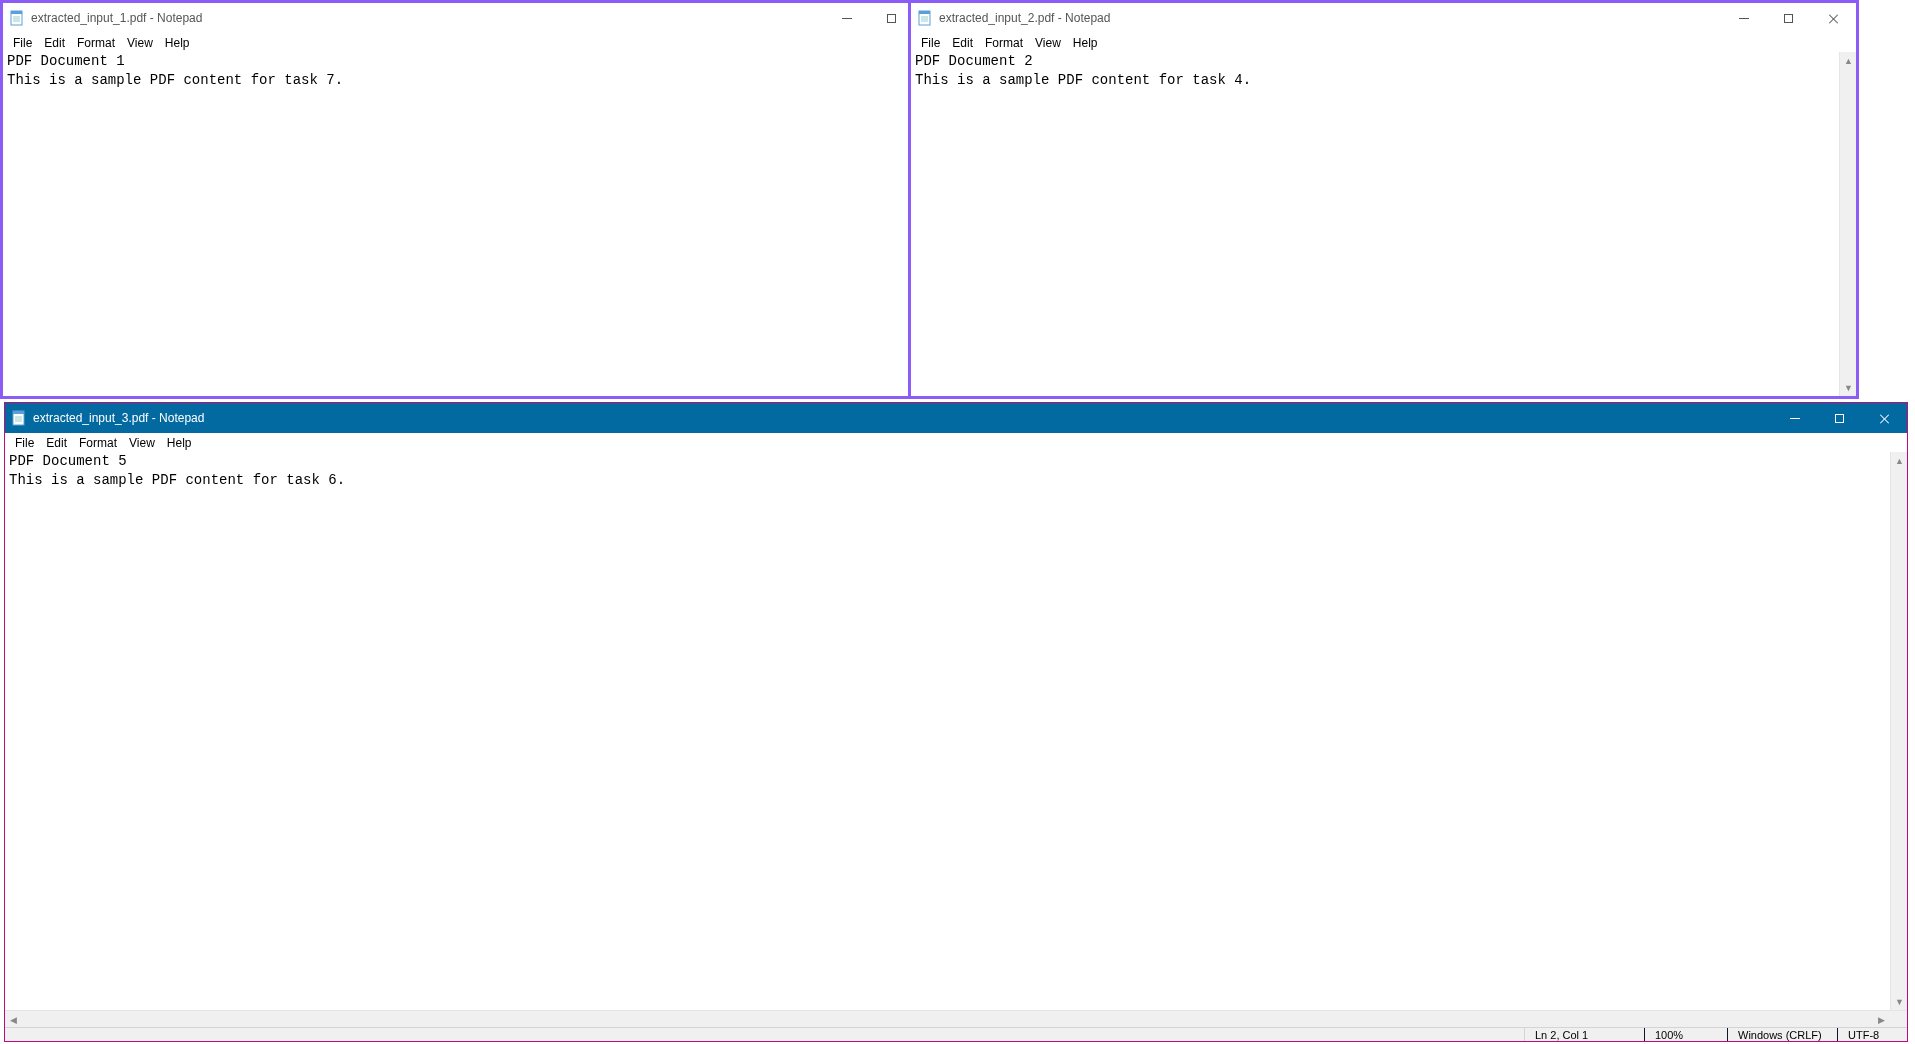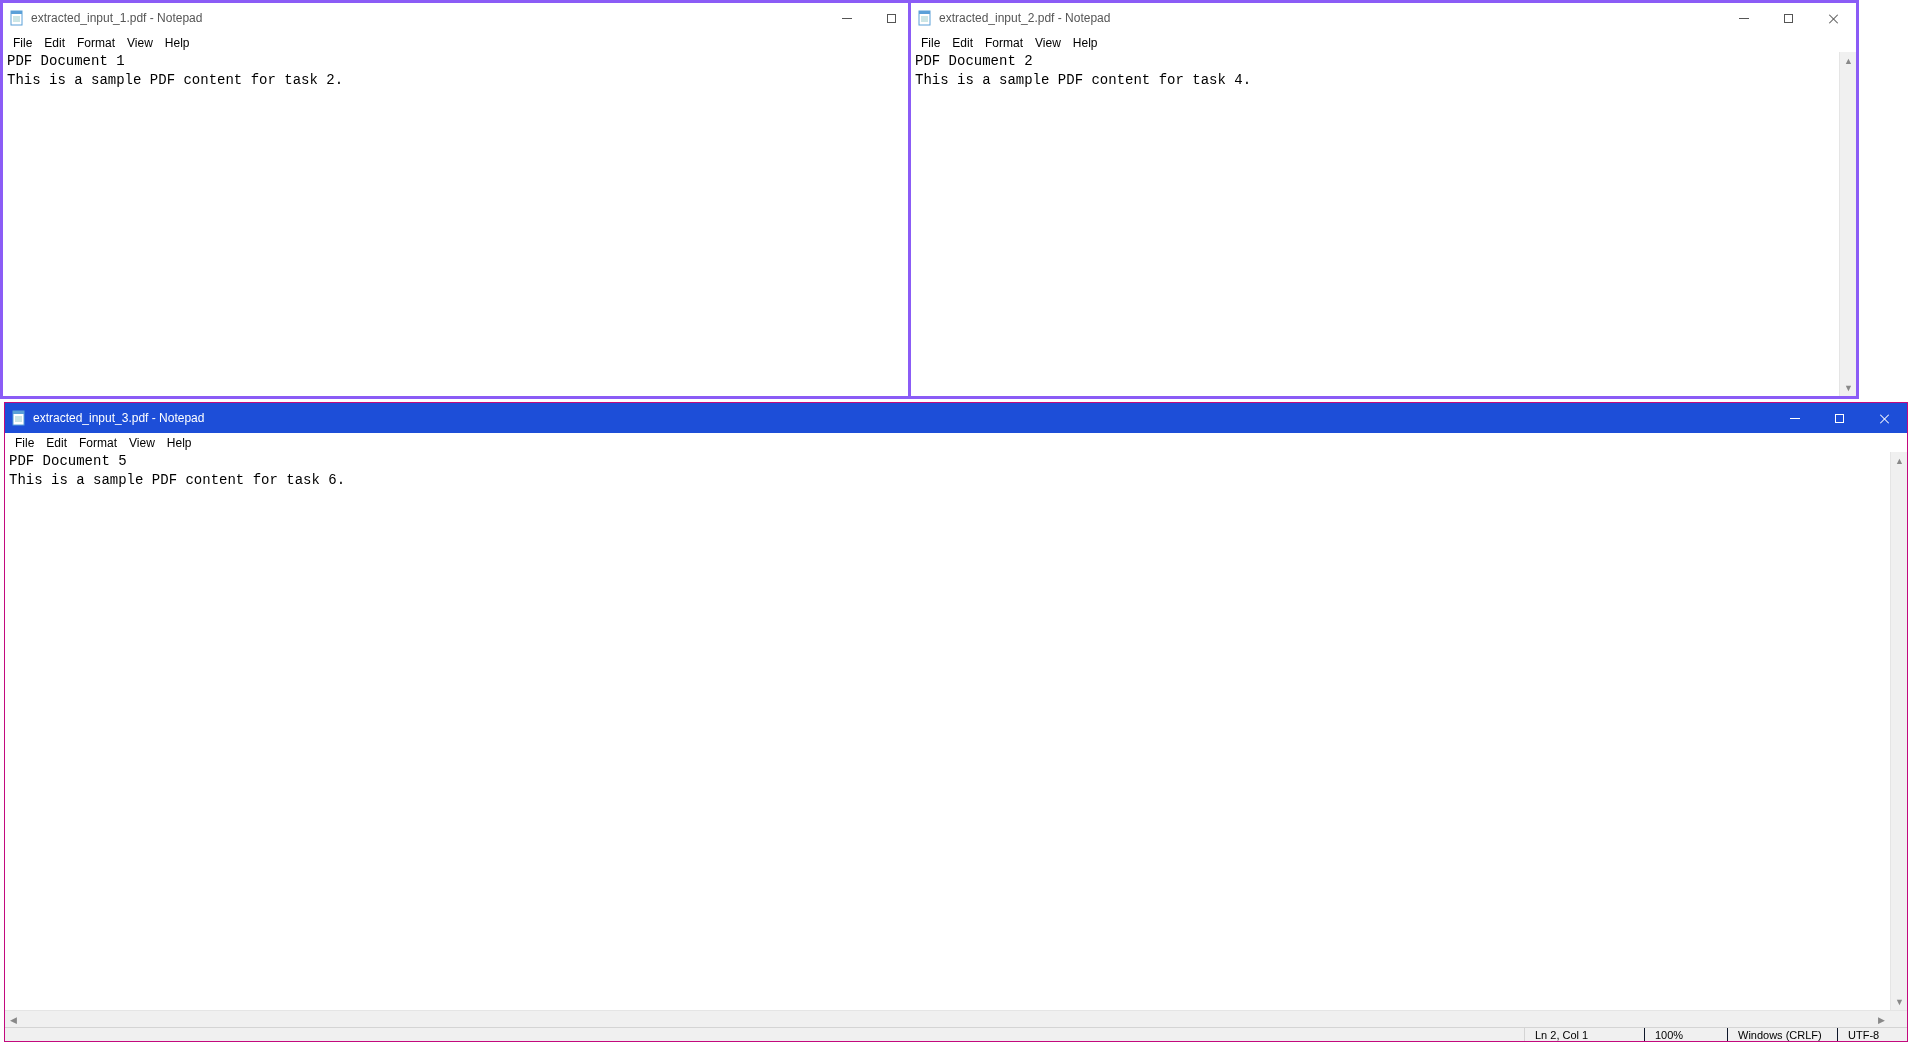--- a/index.html
+++ b/index.html
@@ -28,21 +28,21 @@
     .titlebar {
       height: 30px;
       background: #ffffff;
       display: flex;
       align-items: center;
       padding: 0 0 0 6px;
       color: #555;
       font-size: 12px;
     }
     .window.active .titlebar {
-      background: #1d4ed8;
+      background: #0369a1;
       color: #ffffff;
     }
     .titlebar-icon {
       width: 16px;
       height: 16px;
       margin-right: 6px;
       display: flex;
       align-items: center;
       justify-content: center;
     }
@@ -222,21 +222,21 @@
   </div>
   <div class="menubar">
     <span class="menu-item">File</span>
     <span class="menu-item">Edit</span>
     <span class="menu-item">Format</span>
     <span class="menu-item">View</span>
     <span class="menu-item">Help</span>
   </div>
   <div class="text-area-wrap">
     <div class="text-content"><span>PDF Document 1</span>
-<span>This is a sample PDF content for task 2.</span></div>
+<span>This is a sample PDF content for task 7.</span></div>
     <div class="scrollbar-v">
       <div class="sb-arrow">▲</div>
       <div class="sb-track"></div>
       <div class="sb-arrow">▼</div>
     </div>
   </div>
 </div>
 
 <div class="window" style="left:908px; top:0; width:951px; height:399px;">
   <div class="titlebar">

